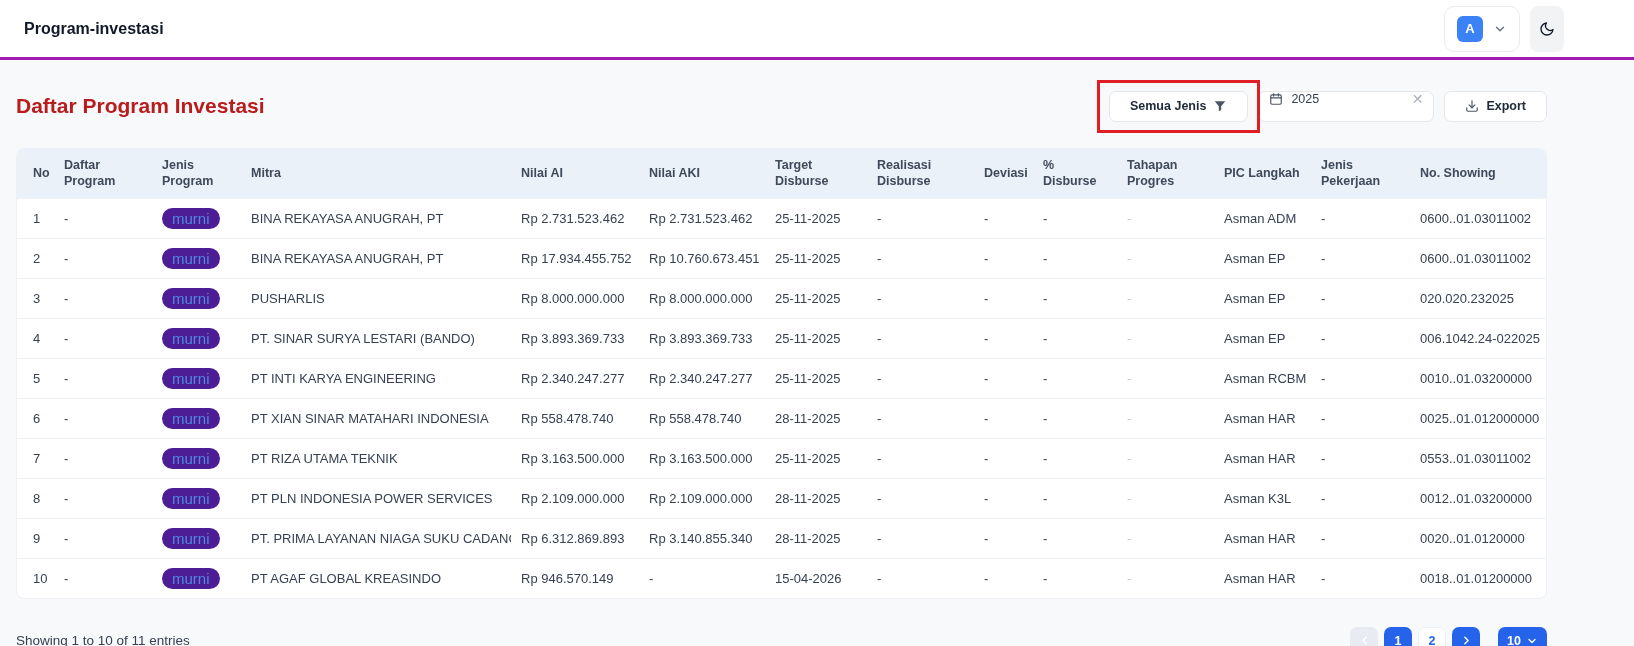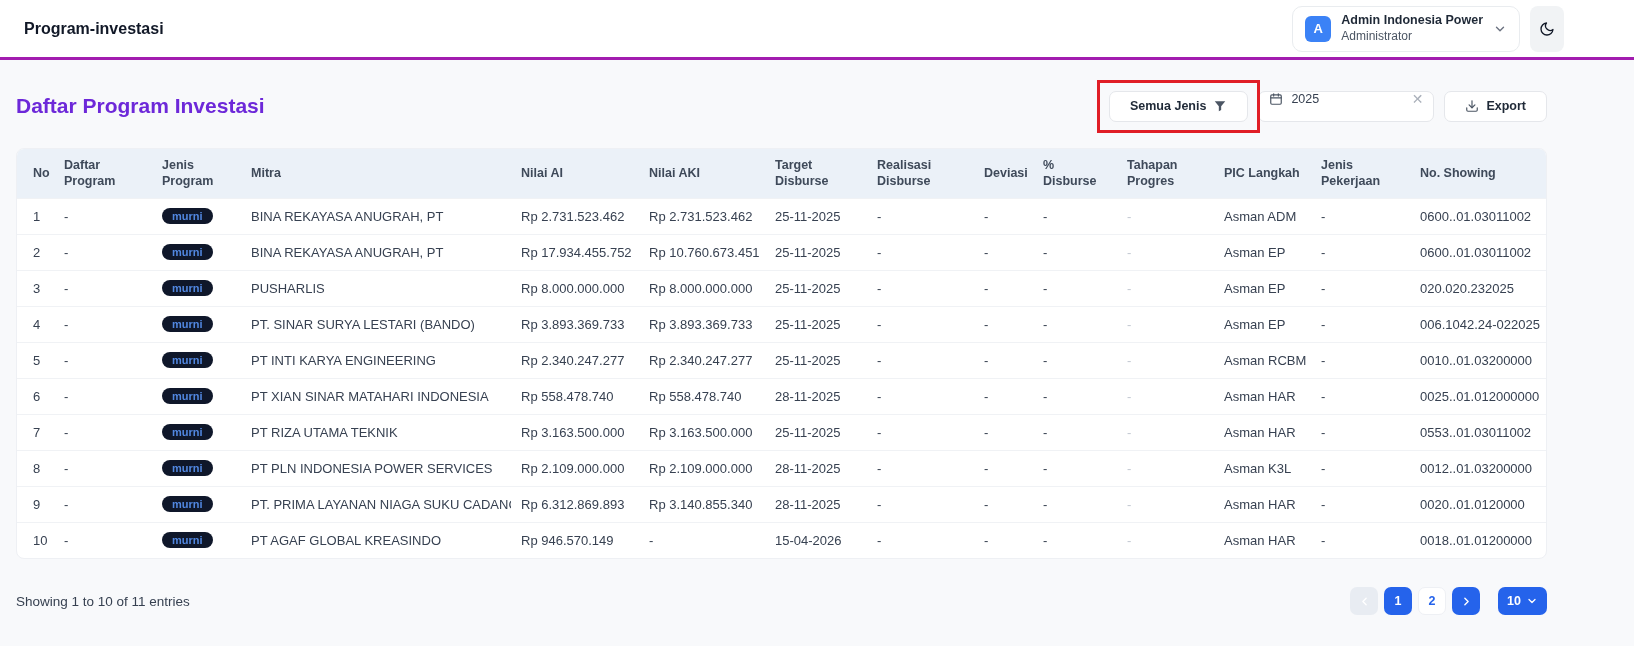--- a/index.html
+++ b/index.html
@@ -45,21 +45,21 @@
     width: 34px; height: 46px; border: none; border-radius: 8px;
     background: #f1f3f5; display: flex; align-items: center; justify-content: center;
     cursor: pointer; color: #111827;
   }
   
   .main { padding: 16px 87px 0 16px; }
   .toolbar {
     display: flex; align-items: center; justify-content: space-between;
     margin: 10px 0 22px 0; height: 40px;
   }
-  .page-title { font-size: 21px; font-weight: 700; color: #6d28d9; }
+  .page-title { font-size: 21px; font-weight: 700; color: #b91c1c; }
   .controls { display: flex; align-items: center; gap: 10px; }
   .search-box { position: relative; }
   .search-box input {
     width: 226px; height: 31px;
     border: 1px solid #e5e7eb; border-radius: 7px;
     padding: 0 10px 0 30px; font-size: 12.5px; color: #374151;
     font-family: "Liberation Sans", sans-serif;
     background: #fff; outline: none;
   }
   .search-box input::placeholder { color: #b4bac4; }
@@ -107,22 +107,22 @@
     padding: 9px 10px;
     font-size: 13px; color: #374151;
     border-top: 1px solid #f0f2f5;
     white-space: nowrap; overflow: hidden;
     height: 36px;
   }
   th:first-child, td:first-child { padding-left: 16px; }
   td.muted { color: #c3c9d2; }
   .badge {
     display: inline-block;
-    background: #0f172a; color: #5187e0;
-    font-size: 11px; font-weight: 700;
+    background: #4c1d95; color: #5187e0;
+    font-size: 15px; font-weight: 400;
     padding: 2px 10px; border-radius: 999px;
   }
   
   .table-footer {
     display: flex; align-items: center; justify-content: space-between;
     margin-top: 28px;
   }
   .showing-text { font-size: 13.5px; color: #374151; }
   .pagination { display: flex; align-items: center; gap: 6px; }
   .pg-btn {
@@ -145,24 +145,20 @@
   }
 </style>
 </head>
 <body>
 
 <header class="app-header">
   <div class="app-title">Program-investasi</div>
   <div class="header-right">
     <div class="user-card">
       <div class="avatar">A</div>
-      <div class="user-meta">
-        <span class="user-name">Admin Indonesia Power</span>
-        <span class="user-role">Administrator</span>
-      </div>
       <span class="chev">
         <svg width="14" height="14" viewBox="0 0 24 24" fill="none" stroke="currentColor" stroke-width="2.4" stroke-linecap="round" stroke-linejoin="round">
             <polyline points="6 9 12 15 18 9"></polyline>
           </svg>
       </span>
     </div>
     <button class="theme-btn">
       <span style="display:flex">
         <svg width="16" height="16" viewBox="0 0 24 24" fill="none" stroke="currentColor" stroke-width="2" stroke-linecap="round" stroke-linejoin="round">
             <path d="M21 12.79A9 9 0 1 1 11.21 3 7 7 0 0 0 21 12.79z"></path>

